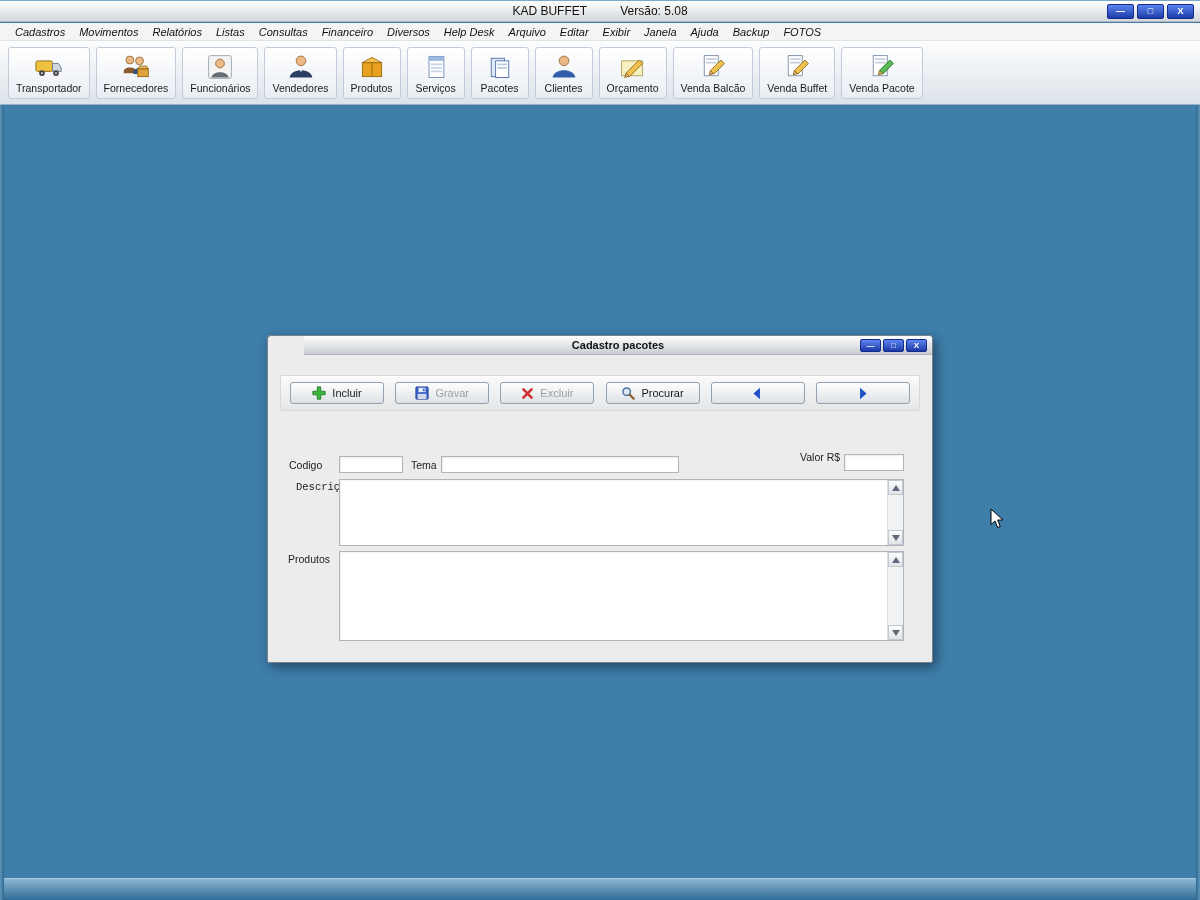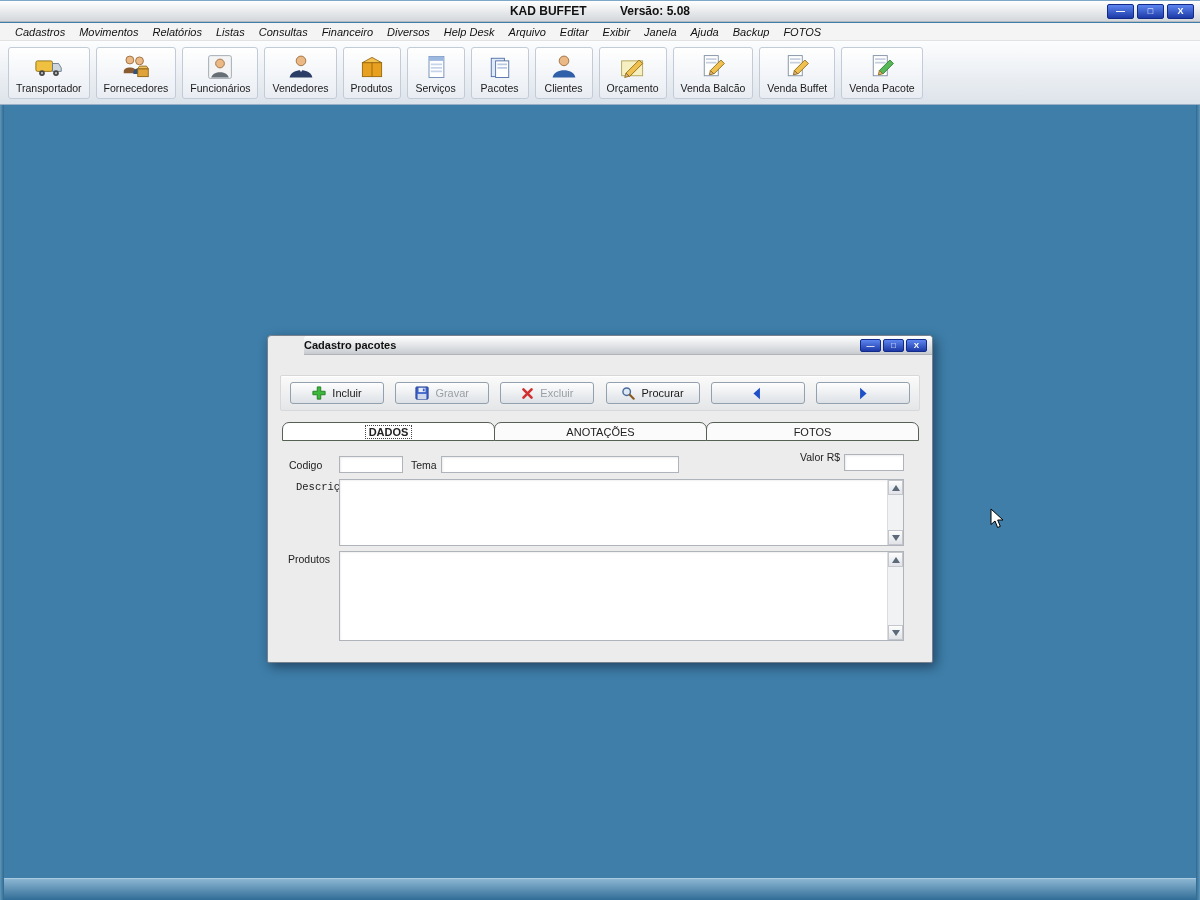--- a/index.html
+++ b/index.html
@@ -13,21 +13,21 @@
 
   
   .titlebar {
     position:absolute; top:0; left:0; right:0; height:22px;
     background:linear-gradient(#ffffff,#d3d7db);
     border-top:1px solid #7fa8c8;
     border-bottom:1px solid #b6babf;
   }
   .title-text {
     position:absolute; left:0; right:0; top:0; height:22px;
-    text-align:center; font-size:12px; font-weight:bold; color:#111;
+    text-align:center; font-size:12px; font-weight:normal; color:#111;
     line-height:21px;
   }
   .title-text .ver { margin-left:30px; }
   .win-controls { position:absolute; right:6px; top:3px; display:flex; gap:3px; }
   .win-btn {
     width:27px; height:15px; border-radius:2px;
     background:linear-gradient(#5d85f0,#1c3aa8);
     border:1px solid #122a8a;
     color:#fff; font-size:9px; font-weight:bold;
     display:flex; align-items:center; justify-content:center; line-height:1;
@@ -74,21 +74,21 @@
   .dialog {
     position:absolute; left:267px; top:335px; width:666px; height:328px; z-index:10;
     background:#ececec;
     border:1px solid #78828e; border-radius:4px 4px 2px 2px;
     box-shadow:3px 4px 12px rgba(0,0,20,.45);
   }
   .dlg-title {
     position:relative; height:19px; border-radius:3px 3px 0 0;
     background:linear-gradient(#ffffff,#c8ccd1);
     border-bottom:1px solid #b0b4b9;
-    font-size:11px; font-weight:bold; color:#111; line-height:18px;margin-left:36px;
+    text-align:center; font-size:11px; font-weight:bold; color:#111; line-height:18px;margin-left:36px;
   }
   .dlg-controls { position:absolute; right:5px; top:3px; display:flex; gap:2px; }
   .dlg-cbtn {
     width:21px; height:13px; border-radius:2px;
     background:linear-gradient(#5d85f0,#1c3aa8); border:1px solid #122a8a;
     color:#fff; font-size:8px; font-weight:bold;
     display:flex; align-items:center; justify-content:center; line-height:1; cursor:default;
   }
   .dlg-body { position:relative; height:308px; }
 
@@ -397,31 +397,20 @@
 
       <button class="dlg-btn">
         <span class="dlg-ico">
           <svg width="13" height="13" viewBox="0 0 16 16">
               <path d="M5 1 L13 8 L5 15z" fill="#2050c8"></path>
             </svg>
         </span>
       </button>
     </div>
 
-    <div class="dlg-tabs">
-      <div class="tab active">
-        <span>DADOS</span>
-      </div>
-      <div class="tab">
-        <span>ANOTAÇÕES</span>
-      </div>
-      <div class="tab">
-        <span>FOTOS</span>
-      </div>
-    </div>
 
     <span class="fld-label" style="left:21px; top:104px;">Codigo</span>
     <input class="txt" style="left: 71px; top: 101px; width: 64px;" value="">
 
     <span class="fld-label" style="left:143px; top:104px;">Tema</span>
     <input class="txt" style="left: 173px; top: 101px; width: 238px;" value="">
 
     <span class="fld-label" style="left:532px; top:96px;">Valor R$</span>
     <input class="txt" style="left: 576px; top: 99px; width: 60px;" value="">
 

